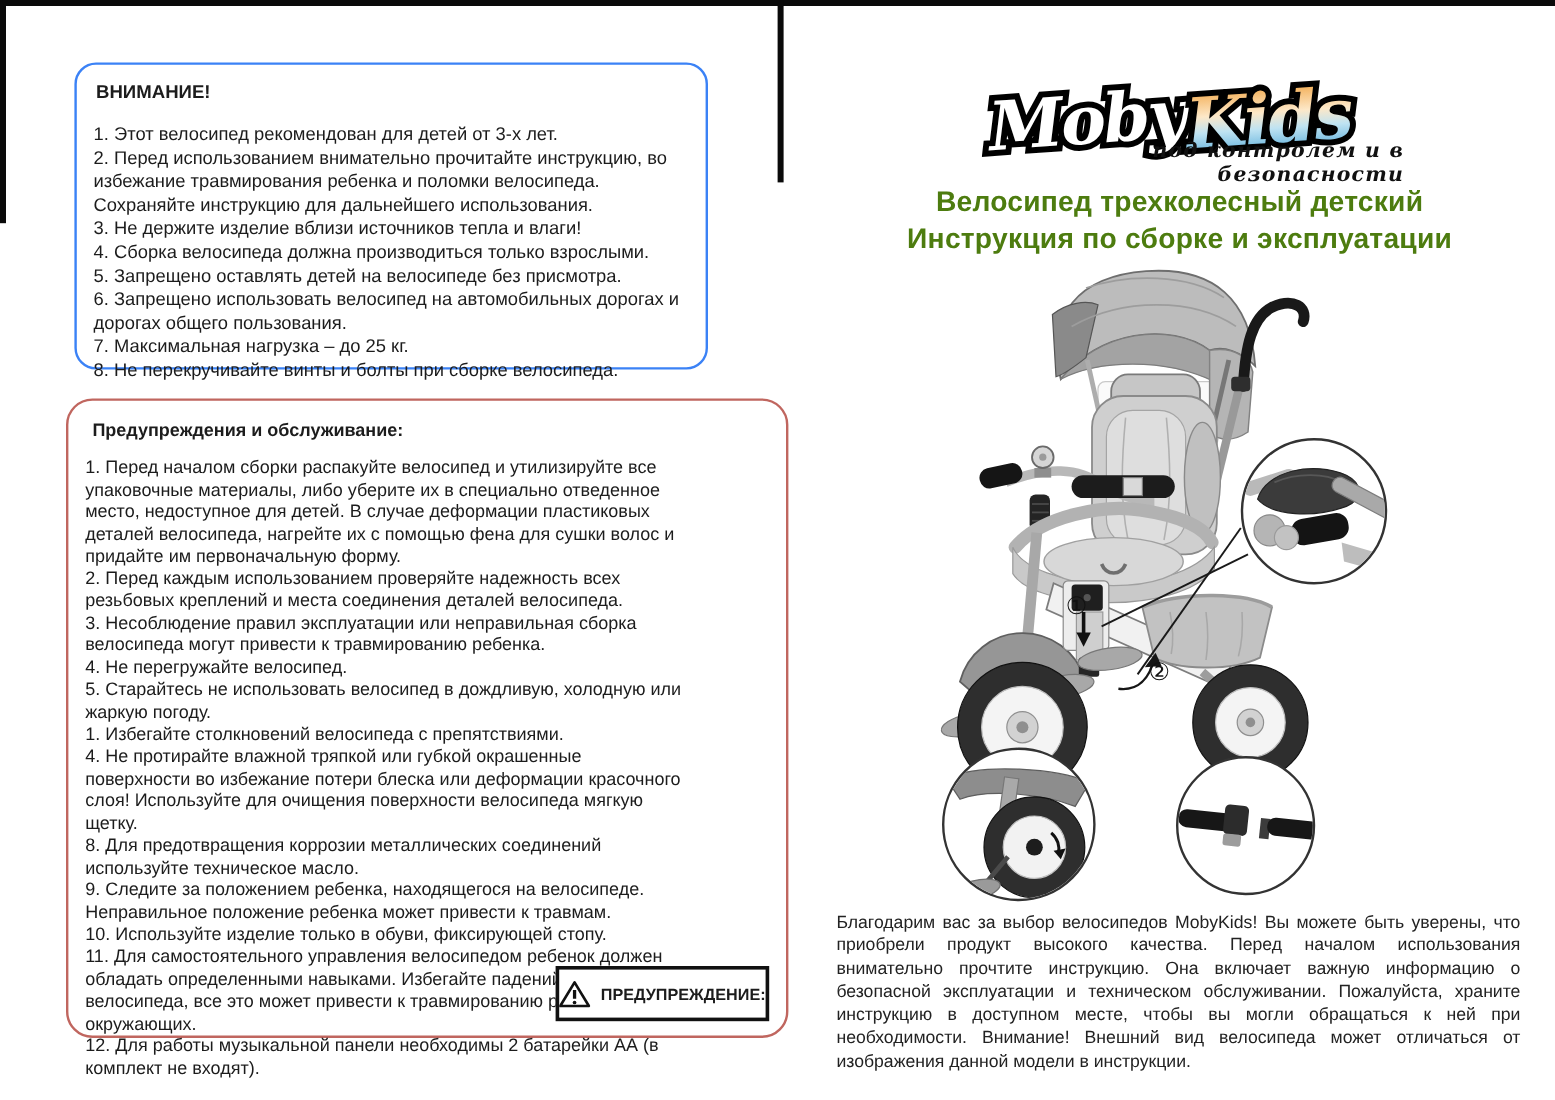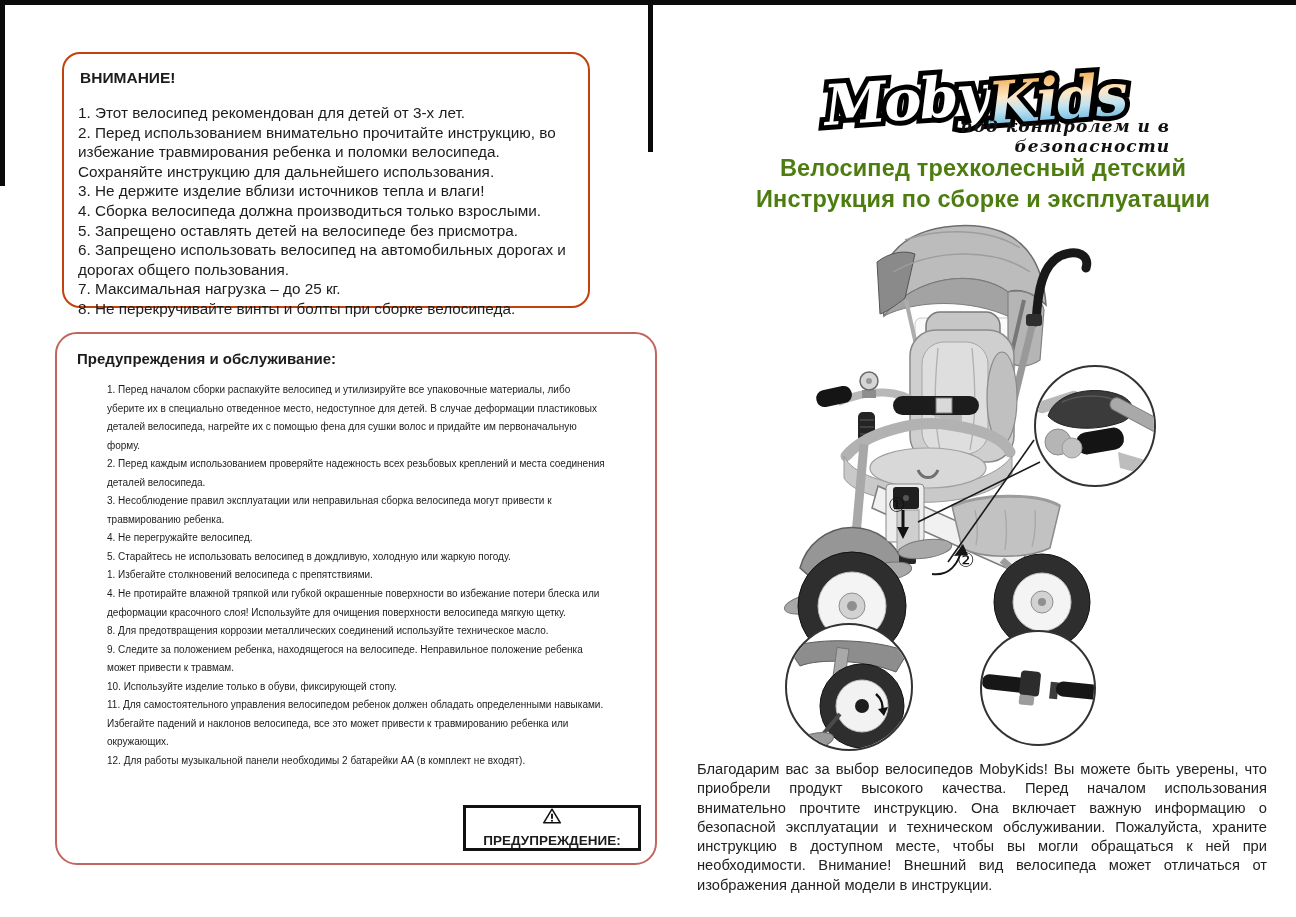--- a/index.html
+++ b/index.html
@@ -4,29 +4,29 @@
 <style>
   html,body{margin:0;padding:0;}
   body{width:1296px;height:917px;background:#ffffff;font-family:"Liberation Sans",sans-serif;color:#1c1c1c;position:relative;overflow:hidden;}
   .abs{position:absolute;}
   
   .scan-top{left:0;top:0;width:1296px;height:5px;background:#0a0a0a;}
   .scan-left{left:0;top:0;width:5px;height:186px;background:#0a0a0a;}
   .scan-mid{left:648px;top:0;width:5px;height:152px;background:#0a0a0a;}
 
   
-  .attention-box{left:62px;top:52px;width:528px;height:256px;border:2px solid #c2410c;border-radius:18px;box-sizing:border-box;padding:13px 14px 10px 14px;}
+  .attention-box{left:62px;top:52px;width:528px;height:256px;border:2px solid #3b82f6;border-radius:18px;box-sizing:border-box;padding:13px 14px 10px 14px;}
   .attention-box .box-title{font-weight:bold;font-size:15.5px;margin:2px 0 16px 2px;}
   .attention-box .item{font-size:15.3px;line-height:19.6px;width:500px;}
 
   .warnings-box{left:55px;top:332px;width:602px;height:533px;border:2px solid #c0665f;border-radius:22px;box-sizing:border-box;padding:14px 12px 10px 14px;}
   .warnings-box .box-title{font-weight:bold;font-size:15px;margin:2px 0 14px 6px;}
-  .warnings-box .item{font-size:10px;line-height:18.55px;width:502px;margin-left:36px;}
-
-  .warning-label{right:14px;bottom:12px;width:178px;height:46px;border:3px solid #111;background:#fff;display:flex;align-items:center;justify-content:center;gap:9px;box-sizing:border-box;flex-direction:column;}
+  .warnings-box .item{font-size:15px;line-height:18.55px;width:502px;}
+
+  .warning-label{right:14px;bottom:12px;width:178px;height:46px;border:3px solid #111;background:#fff;display:flex;align-items:center;justify-content:center;gap:9px;box-sizing:border-box;}
   .warning-label .wl-text{font-weight:bold;font-size:13.5px;white-space:nowrap;}
 
   
   .brand-logo{left:818px;top:48px;width:334px;height:92px;}
   .brand-tagline{left:800px;top:116px;width:370px;text-align:right;font-family:"DejaVu Serif",serif;font-style:italic;font-weight:bold;font-size:17px;letter-spacing:1px;color:#111;}
   .doc-title{left:680px;top:153px;width:606px;text-align:center;font-weight:bold;font-size:23.5px;line-height:31px;color:#4d7c0f;letter-spacing:0.2px;}
   .figure-svg{left:770px;top:215px;width:410px;height:550px;}
   .intro{left:697px;top:760px;width:570px;font-size:14.7px;line-height:19.3px;text-align:justify;color:#222;}
 </style>
 </head>

